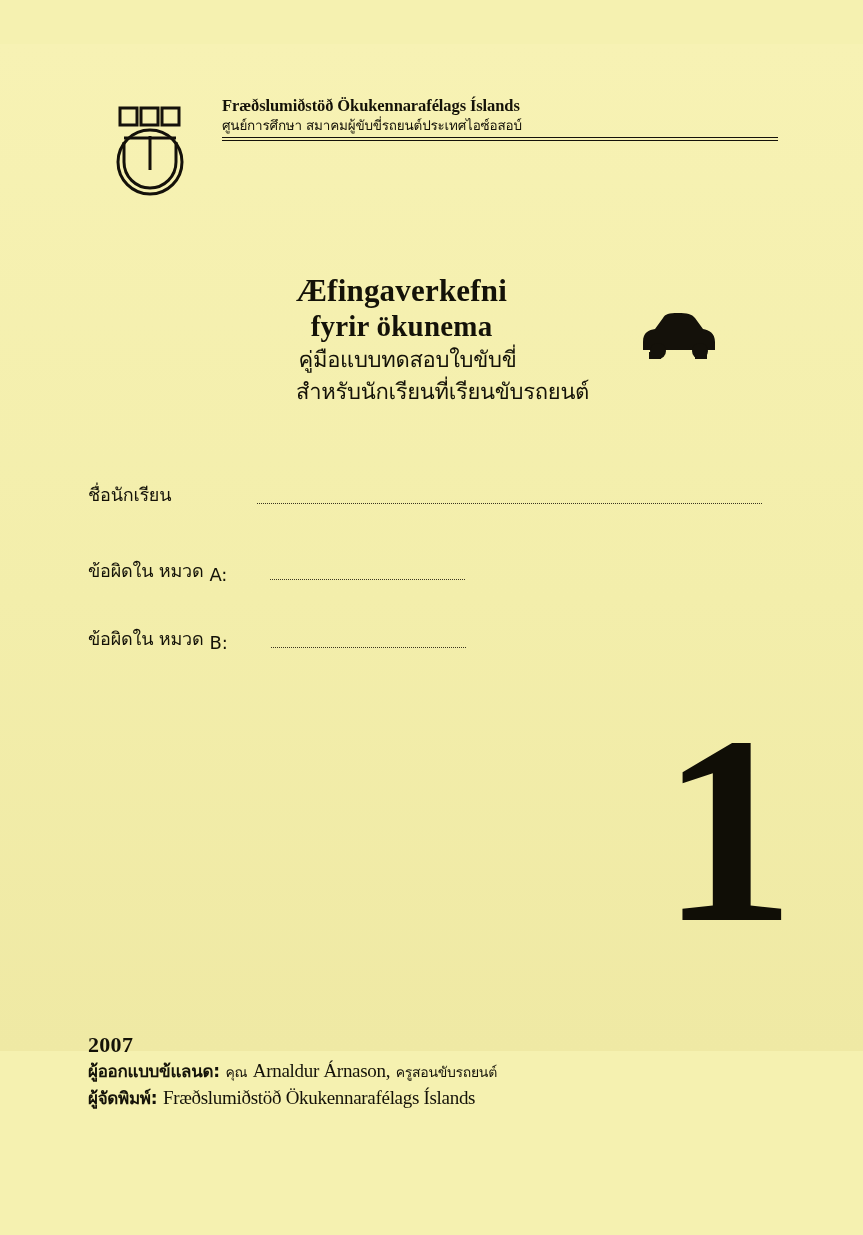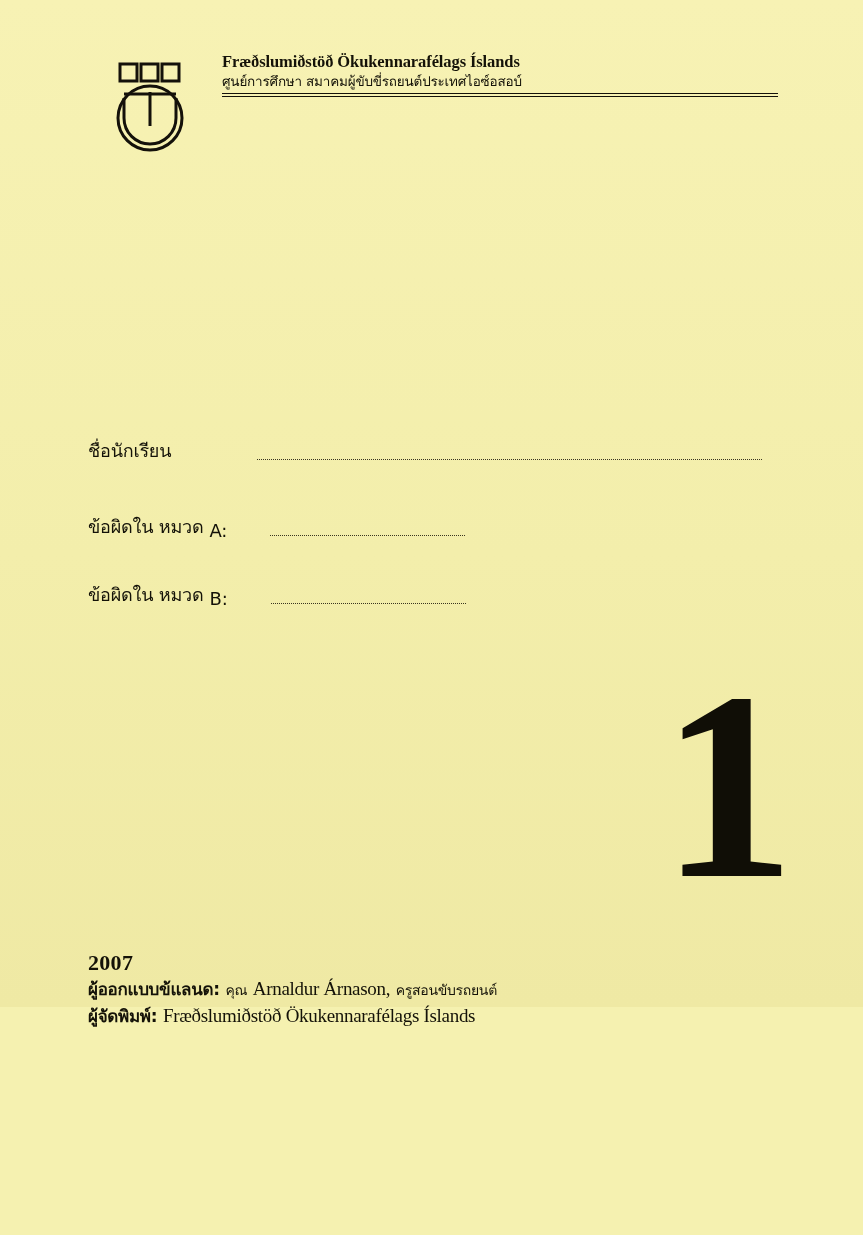--- a/index.html
+++ b/index.html
@@ -13,20 +13,21 @@
     font-family: "Liberation Serif", serif;
     color: #141208;
     position: relative;
     overflow: hidden;
   }
   .page {
     position: relative;
     width: 863px;
     height: 1007px;
     background: linear-gradient(180deg, #f7f2b4 0%, #f3eeab 55%, #efe9a4 100%);
+    margin-top: 44px;
   }
 
   
   .letterhead {
     position: absolute;
     left: 104px;
     top: 52px;
     width: 680px;
     height: 108px;
   }
@@ -162,21 +163,21 @@
     font-size: 268px;
     line-height: 268px;
     color: #100e06;
     letter-spacing: -4px;
   }
 
   
   .credits {
     position: absolute;
     left: 88px;
-    top: 950px;
+    top: 988px;
     width: 700px;
   }
   .credit-year {
     font-family: "Liberation Serif", serif;
     font-weight: bold;
     font-size: 22px;
     line-height: 26px;
     letter-spacing: 0.3px;
   }
   .credit-line {
@@ -228,20 +229,37 @@
     </div>
 
     <div class="org-block">
       <div class="org-name">Fræðslumiðstöð Ökukennarafélags Íslands</div>
       <div class="org-name-th">ศูนย์การศึกษา สมาคมผู้ขับขี่รถยนต์ประเทศไอซ์อสอบ์</div>
       <hr class="rule">
       <hr class="rule">
     </div>
   </div>
 
+  <div class="title-block">
+    <div class="title-is-1">Æfingaverkefni</div>
+    <div class="title-is-2">fyrir ökunema</div>
+    <div class="title-th-1">คู่มือแบบทดสอบใบขับขี่</div>
+    <div class="title-th-2">สำหรับนักเรียนที่เรียนขับรถยนต์</div>
+
+    <div class="car-icon">
+      <svg viewBox="0 0 82 54" width="82" height="54" aria-hidden="true">
+        <path d="M6 34 C6 24 12 22 18 21 L26 10 C28 6 32 5 41 5 C50 5 55 6 58 10 L66 21 C72 22 78 25 78 34 L78 40 L6 40 Z" fill="#14110a"></path>
+        <rect x="6" y="36" width="72" height="6" fill="#14110a"></rect>
+        <circle cx="21" cy="43" r="8" fill="#14110a"></circle>
+        <circle cx="63" cy="43" r="8" fill="#14110a"></circle>
+        <rect x="12" y="44" width="12" height="7" fill="#14110a"></rect>
+        <rect x="58" y="44" width="12" height="7" fill="#14110a"></rect>
+      </svg>
+    </div>
+  </div>
 
   <div class="field" id="field-name">
     <span class="field-label">ชื่อนักเรียน</span>
     <span class="dotline"></span>
   </div>
 
   <div class="field" id="field-a">
     <span class="field-label">ข้อผิดใน หมวด</span>
     <span class="field-label lat" style="margin-left:6px;">A:</span>
     <span class="dotline"></span>

